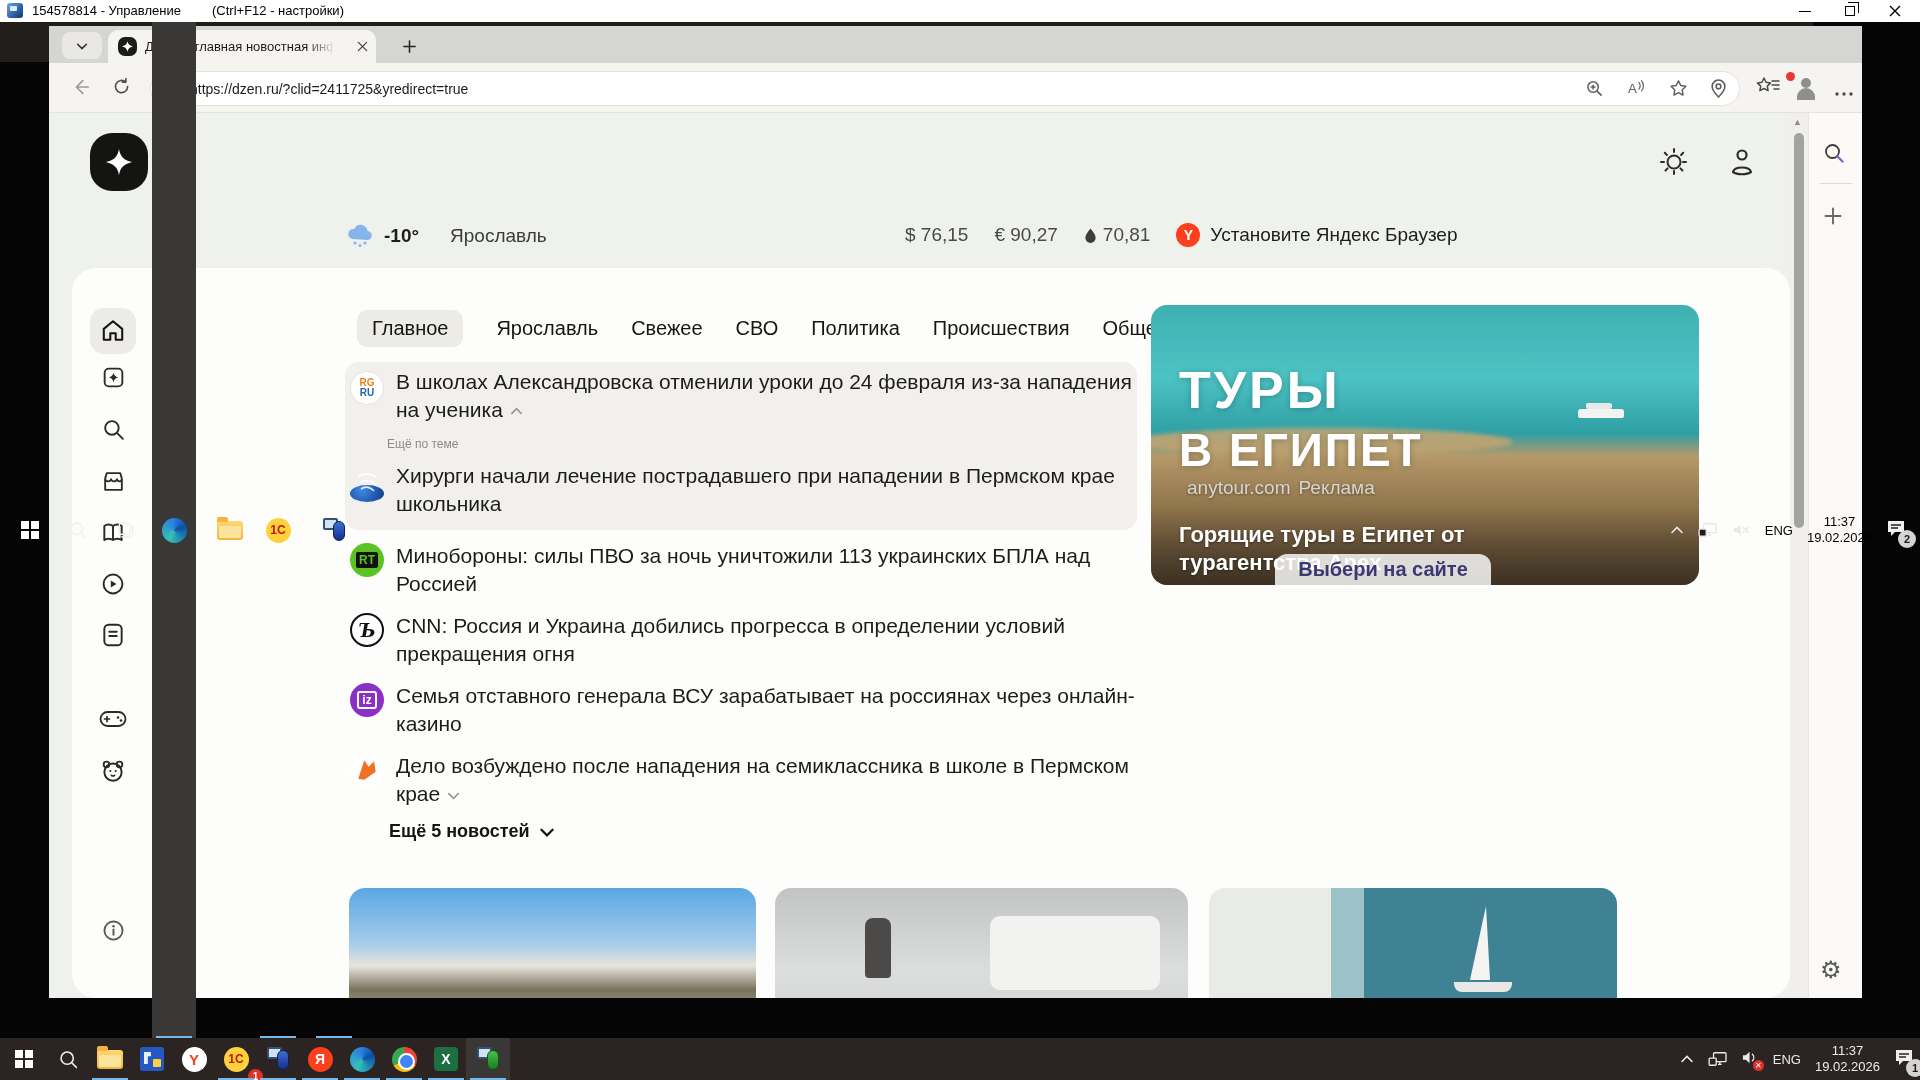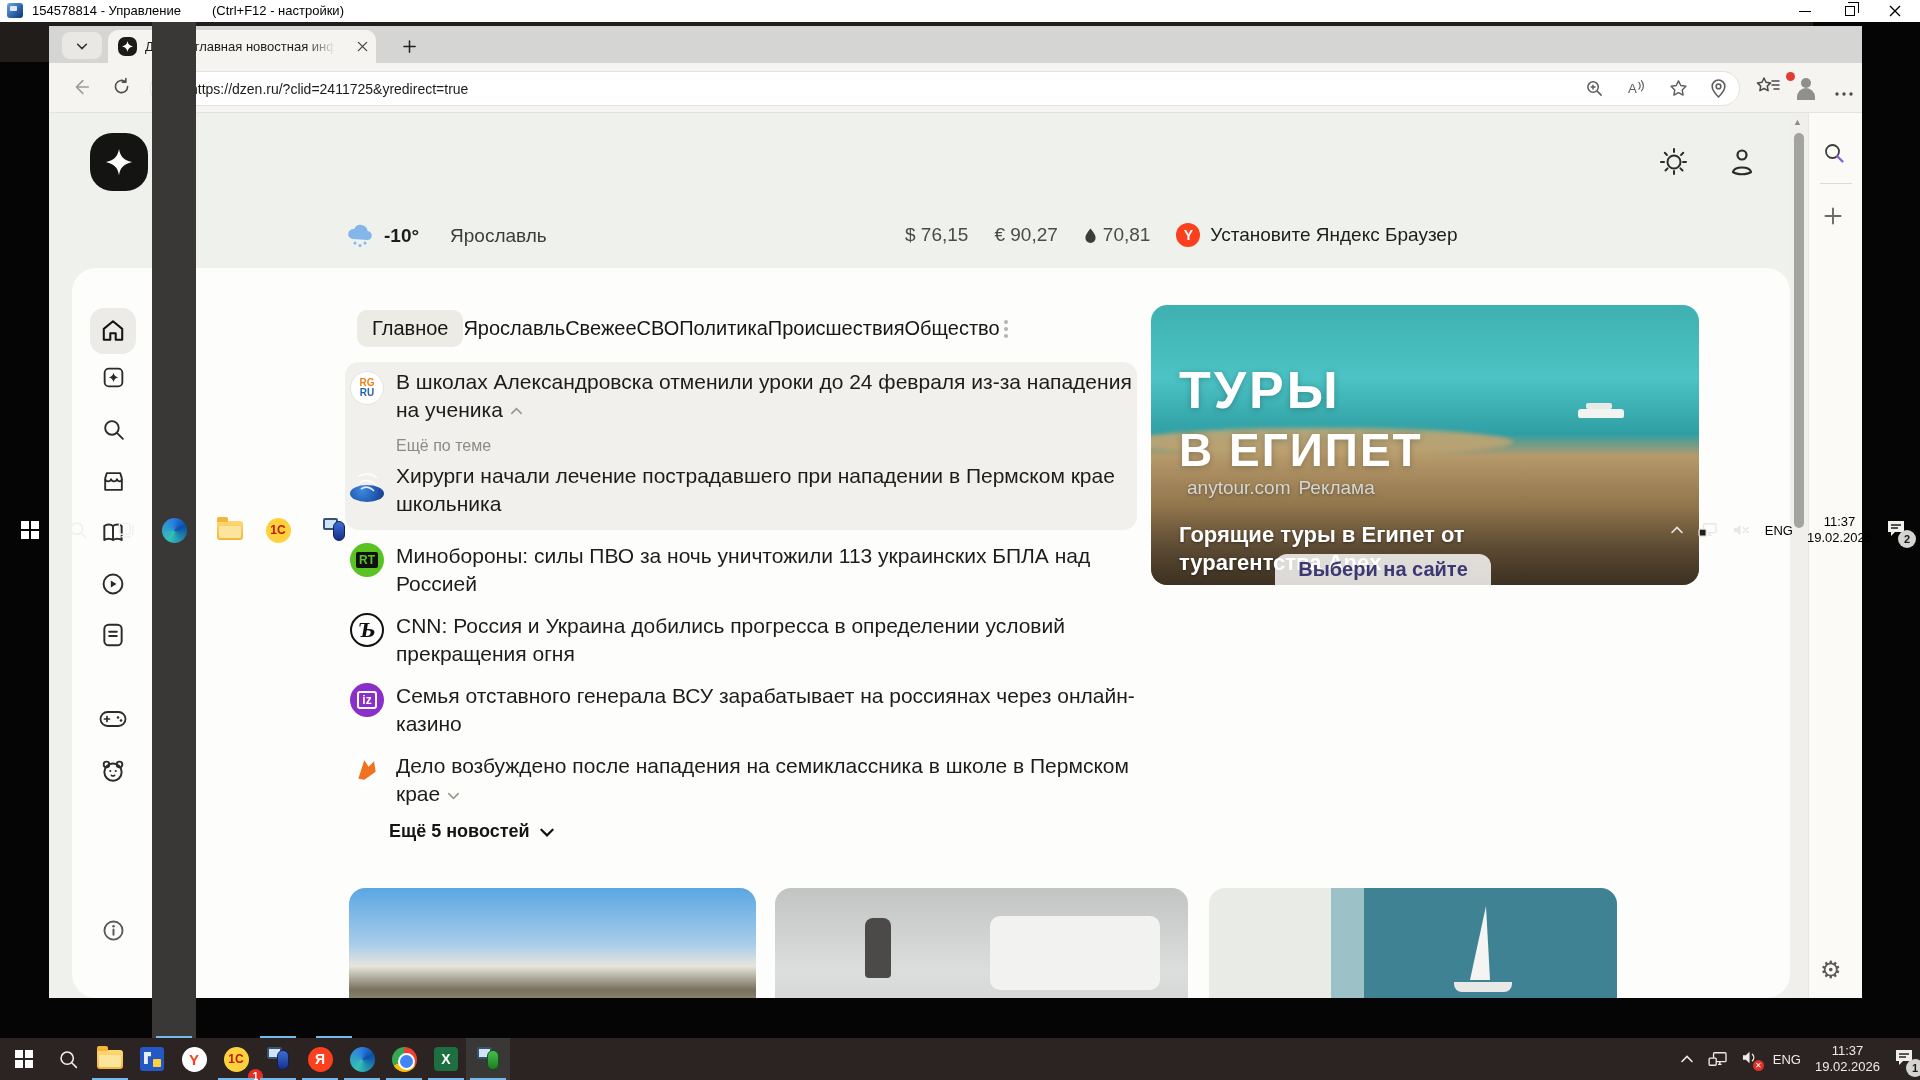--- a/index.html
+++ b/index.html
@@ -72,31 +72,31 @@
   .rate { display:flex; align-items:center; gap:6px; }
   .install { display:flex; align-items:center; gap:10px; color:#1d1d1b; }
   .ybro { width:24px; height:24px; border-radius:50%; background:#fc3f1d; color:#fff; font-weight:bold; font-size:14px;
      display:flex; align-items:center; justify-content:center; }
 
   .card { position:absolute; left:23px; top:155px; width:1718px; height:730px; background:#fdfdfb; border-radius:24px; }
 
   .rail-ic { position:absolute; width:34px; height:34px; display:flex; align-items:center; justify-content:center; color:#1f1f1d; }
   .rail-active { position:absolute; left:41px; top:195px; width:46px; height:46px; background:#ecebe7; border-radius:14px; }
 
-  .feed-tabs { position:absolute; left:308px; top:197px; display:flex; align-items:center; font-size:20px; color:#161614; }
+  .feed-tabs { position:absolute; left:308px; top:197px; display:flex; align-items:flex-start; gap:33px; font-size:20px; color:#161614; }
   .ftab-pill { background:#ecebe6; border-radius:10px; padding:7px 15px; }
   .ftab { padding:7px 0; }
   .vdots { display:flex; flex-direction:column; gap:3px; padding-left:4px; }
   .vdots i { width:4px; height:4px; border-radius:50%; background:#b5b4b0; }
 
   .cluster { position:absolute; left:296px; top:249px; width:792px; height:168px; background:#f1f0ed; border-radius:14px; }
   .news-ic { position:absolute; width:34px; height:34px; border-radius:50%; overflow:hidden; }
   .news-text { position:absolute; left:347px; width:745px; font-size:21px; line-height:28px; color:#1c1c1a; }
   .chev { color:#98978f; vertical-align:-2px; }
-  .more-topic { position:absolute; left:347px; top:324px; font-size:16px; color:#8c8b85; }
+  .more-topic { position:absolute; left:338px; top:324px; font-size:12px; color:#8c8b85; }
   .more-news { position:absolute; left:340px; top:708px; font-size:18px; font-weight:bold; color:#141412;
      display:flex; align-items:center; gap:8px; }
 
   .src-rg { background:#fff; border:1px solid #e4e3e0; display:flex; flex-direction:column; align-items:center; justify-content:center;
      font-weight:bold; font-size:10px; line-height:10px; }
   .src-rg .l1{ color:#f08019; } .src-rg .l2{ color:#2862a8; }
   .src-globe { background:radial-gradient(circle at 35% 30%, #3f8ae0, #1d4fa8 70%, #123a80); position:relative; }
   .src-rt { background:#58c322; display:flex; align-items:center; justify-content:center; }
   .src-rt b { background:#111; color:#58c322; font-size:12px; padding:1px 3px; border-radius:2px; }
   .src-kom { background:#fff; border:2px solid #111; display:flex; align-items:center; justify-content:center;

